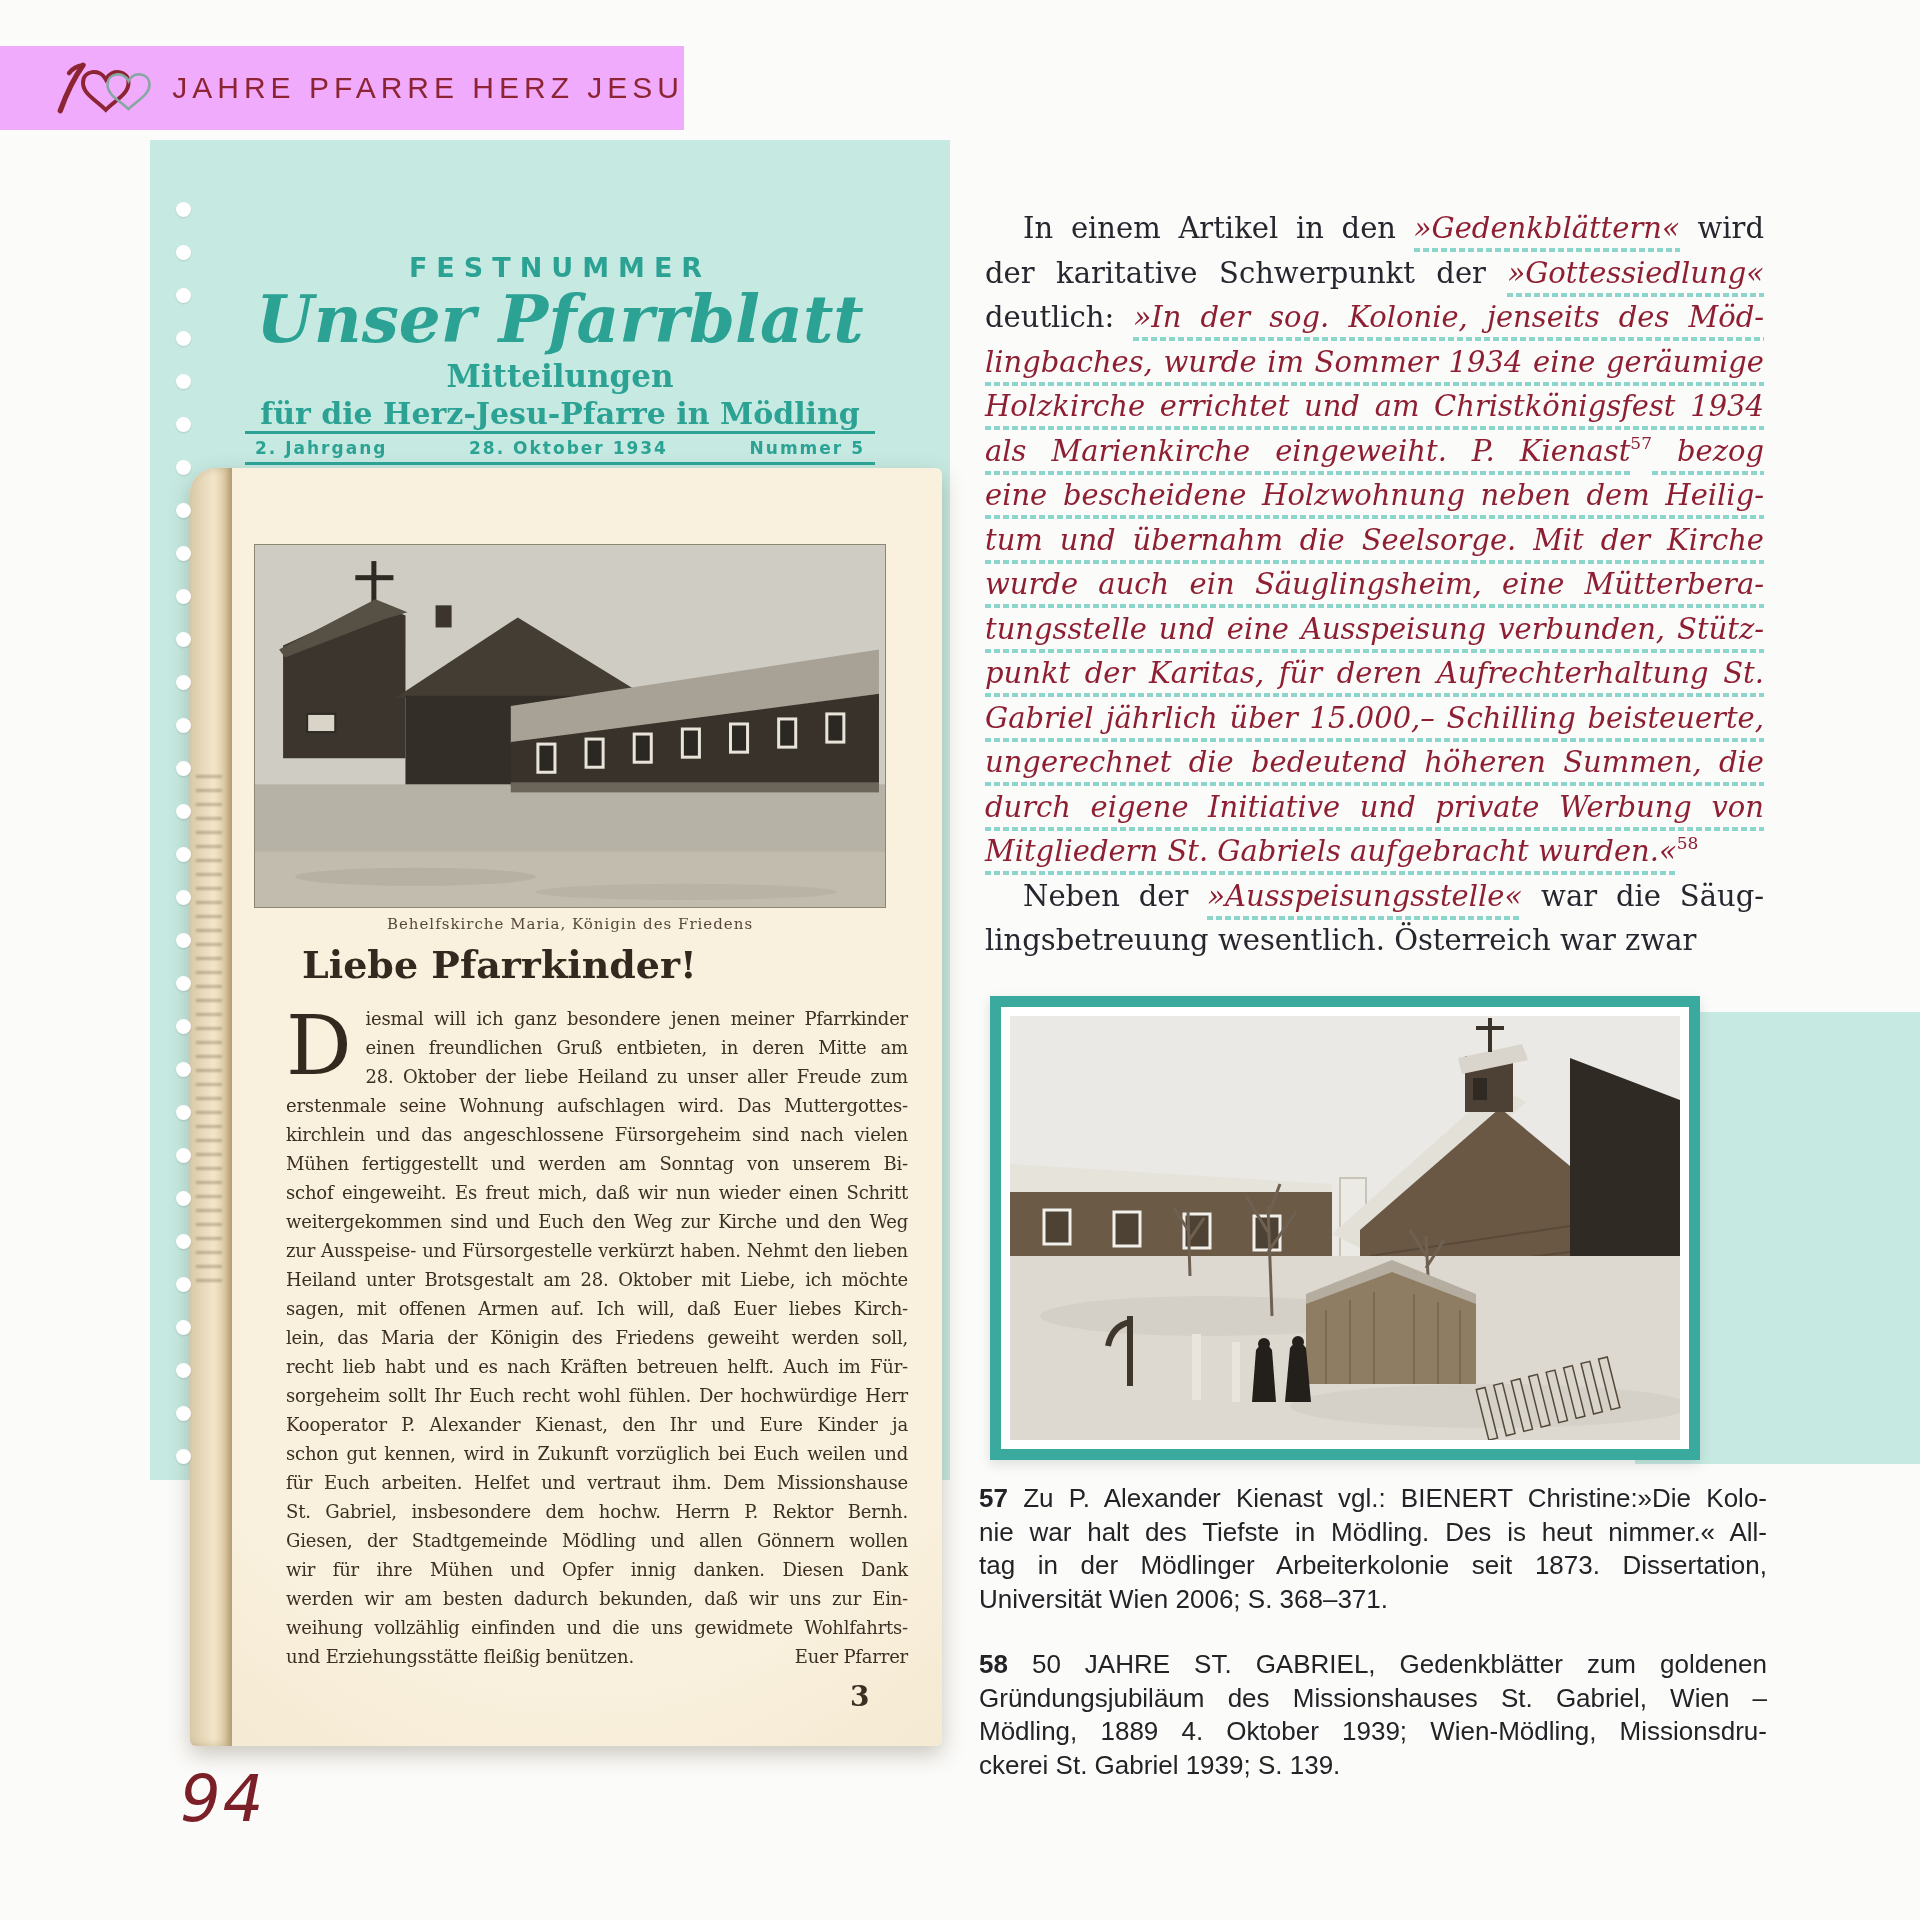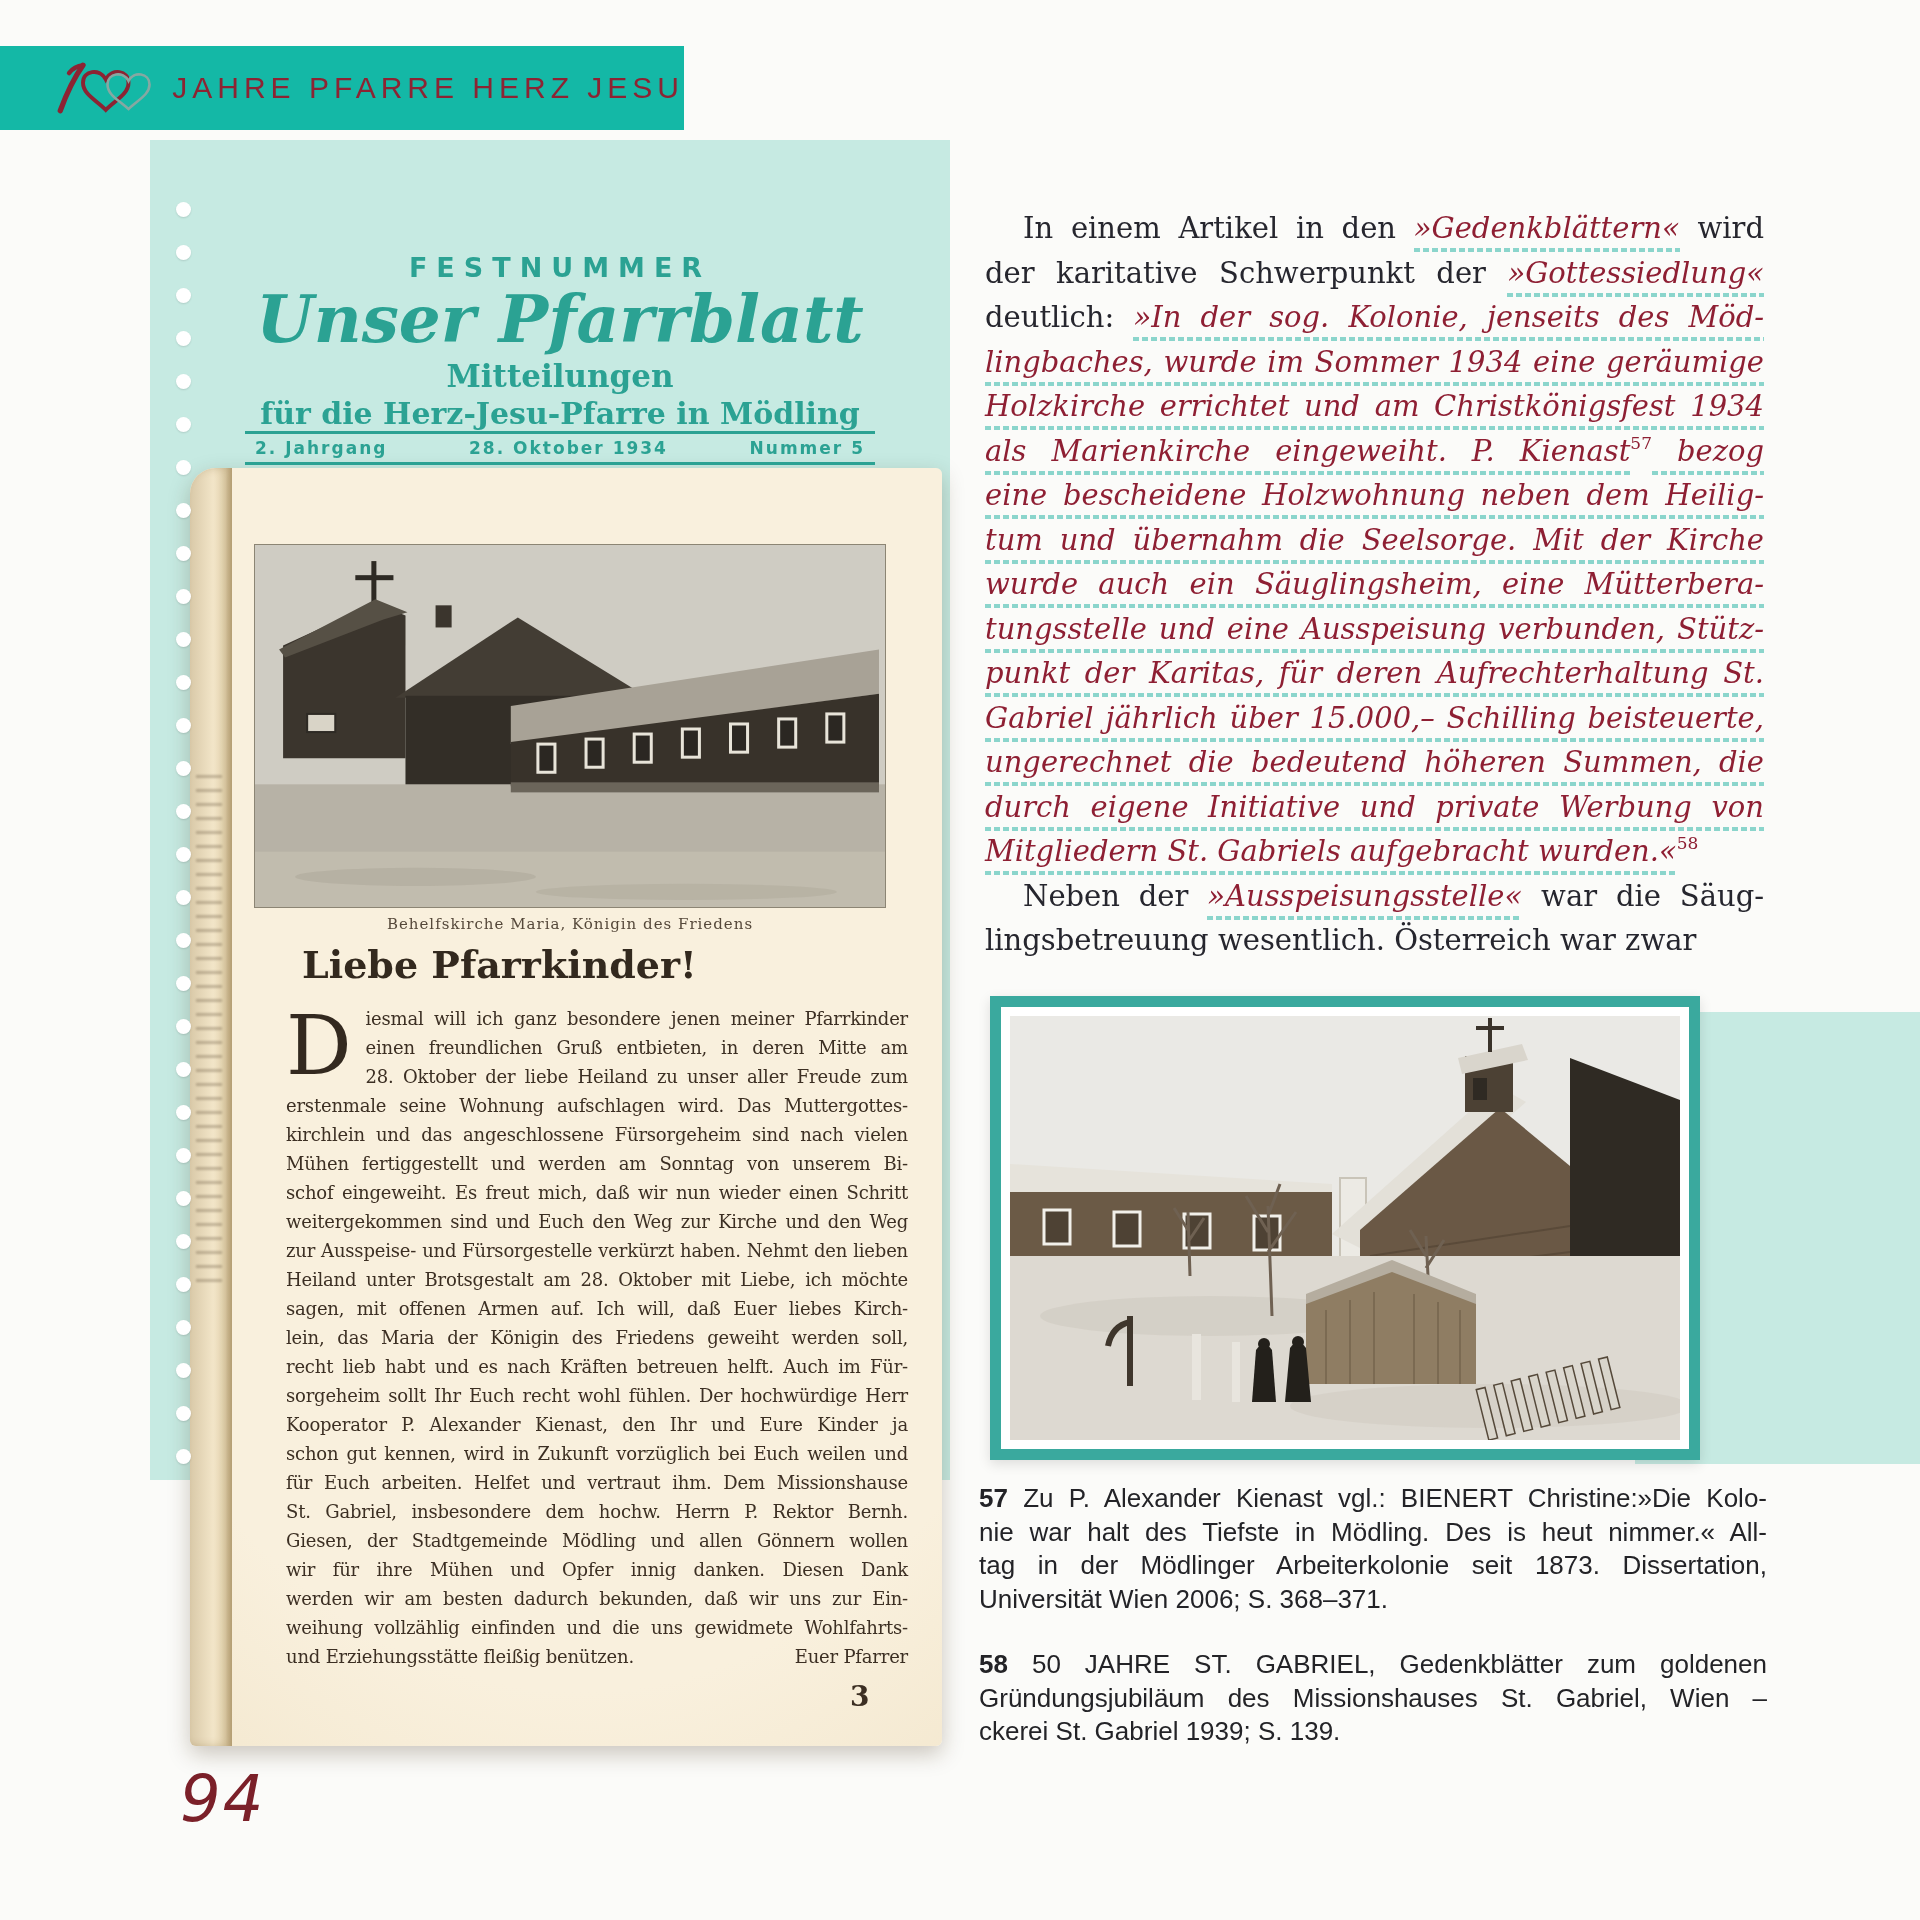--- a/index.html
+++ b/index.html
@@ -3,21 +3,21 @@
 <meta charset="utf-8">
 <style>
   html,body{margin:0;padding:0;}
   body{
     width:1920px;height:1920px;position:relative;overflow:hidden;
     background:#fbfbf9;font-family:"Liberation Sans",sans-serif;
   }
   
   .header-band{
     position:absolute;left:0;top:46px;width:684px;height:84px;
-    background:#14b8a6;display:flex;align-items:center;padding-left:48px;box-sizing:border-box;
+    background:#f0abfc;display:flex;align-items:center;padding-left:48px;box-sizing:border-box;
   }
   .header-title{
     color:#8c2433;font-size:30px;letter-spacing:5px;font-weight:500;
     font-family:"Liberation Sans",sans-serif;margin-left:14px;white-space:nowrap;
   }
   
   .mint-panel{position:absolute;left:150px;top:140px;width:800px;height:1340px;background:#c6eae2;}
   
   .masthead{position:absolute;left:245px;top:252px;width:630px;text-align:center;z-index:4;}
   .m-over{color:#2ba293;font-weight:bold;font-size:27px;letter-spacing:9px;font-family:"DejaVu Sans",sans-serif;}
@@ -351,17 +351,18 @@
 <div class="footnotes">
     <div class="fn">
       <div class="fn-line jl"><span class="fn-num">57</span> Zu P. Alexander Kienast vgl.: BIENERT Christine:»Die Kolo-</div>
       <div class="fn-line jl">nie war halt des Tiefste in Mödling. Des is heut nimmer.« All-</div>
       <div class="fn-line jl">tag in der Mödlinger Arbeiterkolonie seit 1873. Dissertation,</div>
       <div class="fn-line">Universität Wien 2006; S. 368–371.</div>
     </div>
     <div class="fn">
       <div class="fn-line jl"><span class="fn-num">58</span> 50 JAHRE ST. GABRIEL, Gedenkblätter zum goldenen</div>
       <div class="fn-line jl">Gründungsjubiläum des Missionshauses St. Gabriel, Wien –</div>
+      <div class="fn-line jl">Mödling, 1889 4. Oktober 1939; Wien-Mödling, Missionsdru-</div>
       <div class="fn-line">ckerei St. Gabriel 1939; S. 139.</div>
     </div>
   </div>
 
 <div class="page-number">94</div>
 
 </body></html>

